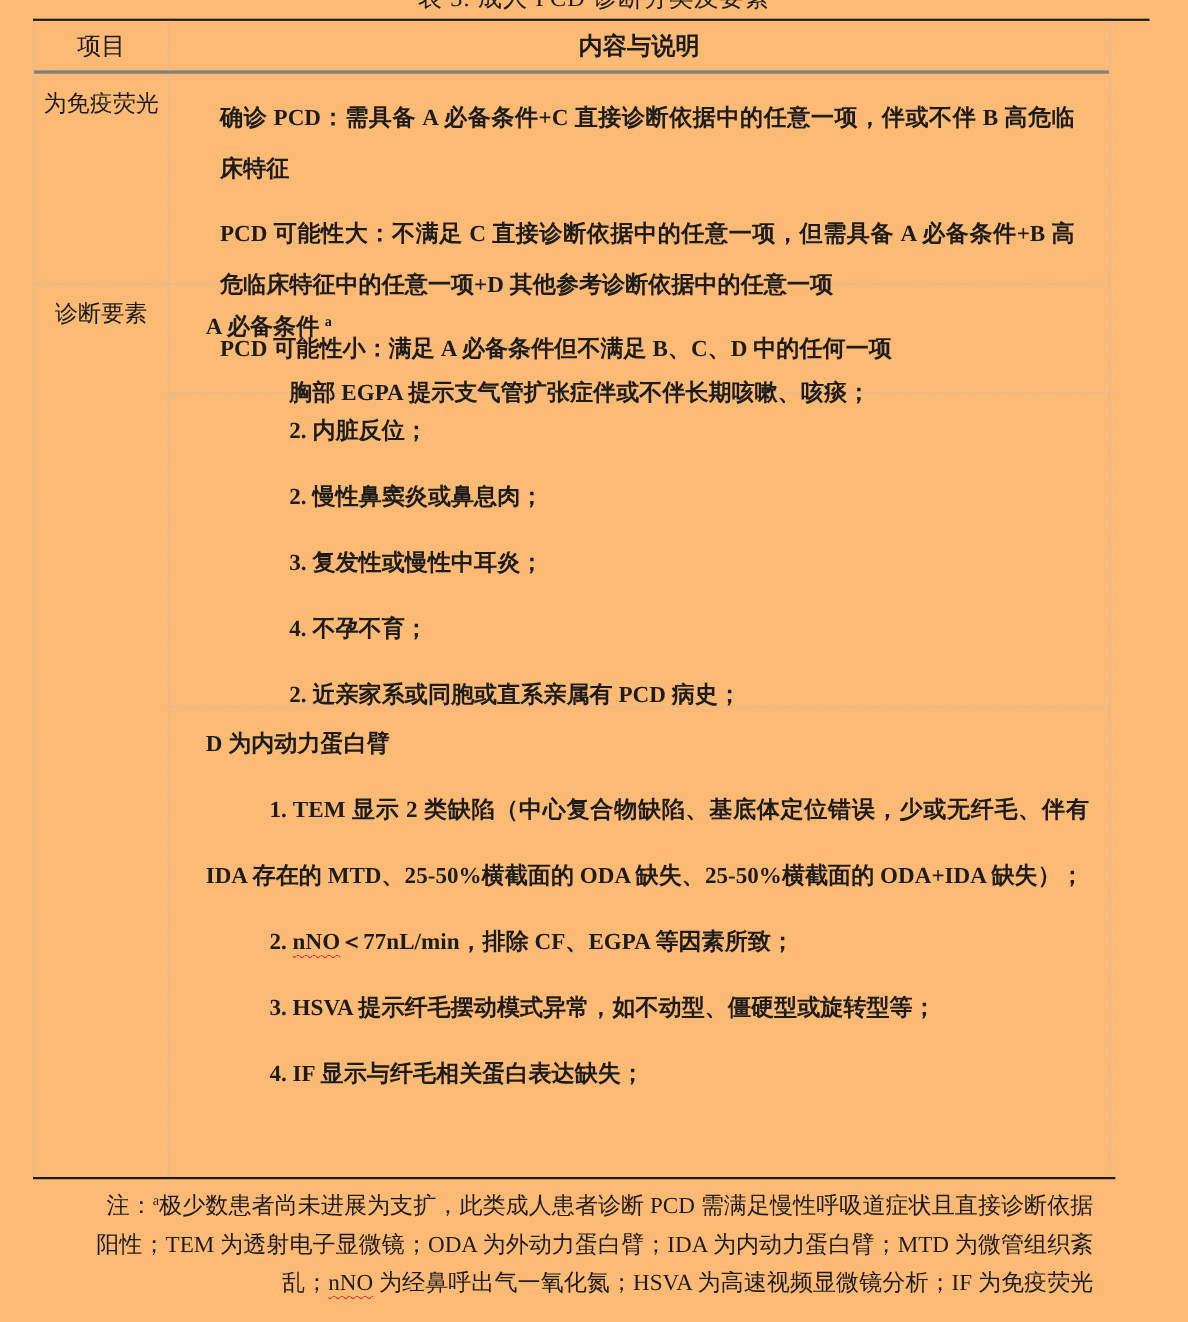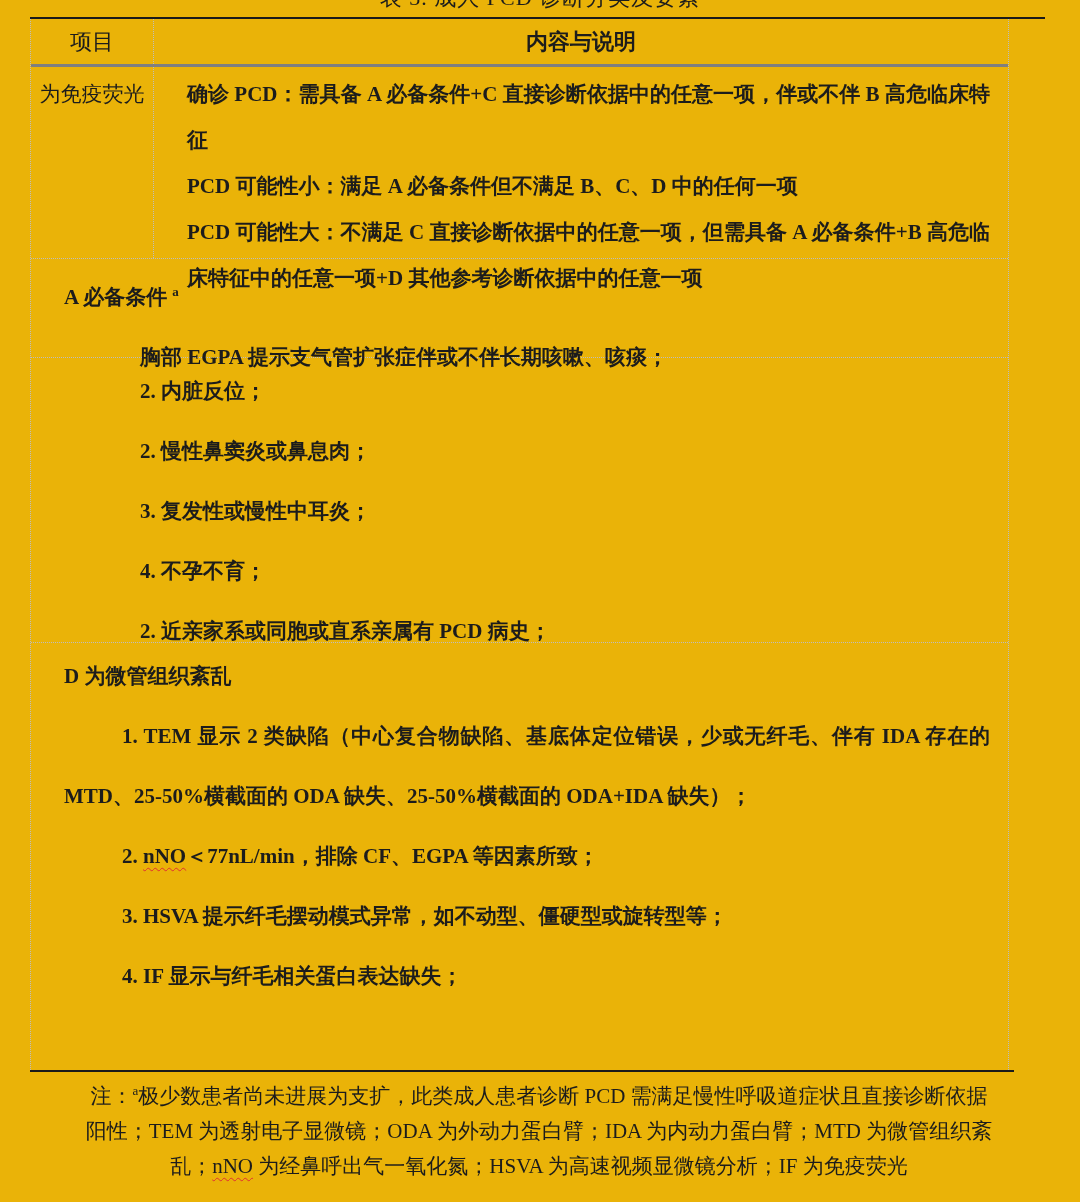--- a/index.html
+++ b/index.html
@@ -1,21 +1,21 @@
 <!DOCTYPE html>
 <html><head>
 <meta charset="utf-8">
 <style>
   html, body { margin: 0; padding: 0; background: #ffffff; }
   .page {
     position: relative;
     width: 1080px;
     height: 1202px;
     overflow: hidden;
-    background: #eab308;
+    background: #fdba74;
     font-family: "Liberation Serif", "DejaVu Serif", serif;
     color: #1c1c1c;
   }
   .doc-title {
     position: absolute;
     top: -14px;
     left: 0;
     width: 1080px;
     text-align: center;
     font-size: 22px;
@@ -70,21 +70,21 @@
   .rowlabel {
     padding-top: 4px;
     line-height: 46px;
   }
   .row2 .rowlabel { padding-top: 3px; }
   .content {
     padding: 4px 18px 0 33px;
     line-height: 46px;
     text-align: justify;
   }
-  .content p { margin: 0; }
+  .content p { margin: 13px; }
   .sections { padding: 0; }
   .section {
     box-sizing: border-box;
     padding: 3px 18px 0 33px;
     line-height: 60px;
     text-align: justify;
   }
   .section p { margin: 0; }
   .sectionA { height: 99px; border-bottom: 1px dotted #bdbdbd; }
   .sectionB { height: 285px; border-bottom: 1px dotted #bdbdbd; }
@@ -104,21 +104,21 @@
     text-decoration-thickness: 1px;
     text-underline-offset: 4px;
   }
   .footnote {
     position: absolute;
     left: 84px; top: 1073px;
     width: 910px;
     margin: 0;
     font-size: 21px;
     line-height: 35px;
-    text-align: center;
+    text-align: right;
   }
 </style>
 </head>
 <body>
 
 <div class="page">
 
   <div class="doc-title">表 3. 成人 PCD 诊断分类及要素</div>
 
   <div class="top-border"></div>
@@ -127,44 +127,45 @@
 
     <div class="row thead">
       <div class="cell col1">项目</div>
       <div class="cell col2">内容与说明</div>
     </div>
 
     <div class="row row1">
       <div class="col1 rowlabel">为免疫荧光</div>
       <div class="col2 content">
         <p>确诊 PCD：需具备 A 必备条件+C 直接诊断依据中的任意一项，伴或不伴 B 高危临床特征</p>
+        <p>PCD 可能性大：不满足 C 直接诊断依据中的任意一项，但需具备 A 必备条件+B 高危临床特征中的任意一项+D 其他参考诊断依据中的任意一项</p>
         <p>PCD 可能性小：满足 A 必备条件但不满足 B、C、D 中的任何一项</p>
-        <p>PCD 可能性大：不满足 C 直接诊断依据中的任意一项，但需具备 A 必备条件+B 高危临床特征中的任意一项+D 其他参考诊断依据中的任意一项</p>
       </div>
     </div>
 
     <div class="row row2">
+      <div class="col1 rowlabel">诊断要素</div>
       <div class="col2 sections">
 
         <div class="section sectionA">
           <p class="heading"><span>A 必备条件</span><span class="sup">a</span></p>
           <p class="item">胸部 EGPA 提示支气管扩张症伴或不伴长期咳嗽、咳痰；</p>
         </div>
 
         <div class="section sectionB">
           <p class="item">2. 内脏反位；</p>
           <p class="item">2. 慢性鼻窦炎或鼻息肉；</p>
           <p class="item">3. 复发性或慢性中耳炎；</p>
           <p class="item">4. 不孕不育；</p>
           <p class="item">2. 近亲家系或同胞或直系亲属有 PCD 病史；</p>
         </div>
 
 
         <div class="section sectionD">
-          <p class="heading">D 为微管组织紊乱</p>
+          <p class="heading">D 为内动力蛋白臂</p>
           <p class="item">1. TEM 显示 2 类缺陷（中心复合物缺陷、基底体定位错误，少或无纤毛、伴有 IDA 存在的 MTD、25-50%横截面的 ODA 缺失、25-50%横截面的 ODA+IDA 缺失）；</p>
           <p class="item"><span>2. </span><span class="sq">nNO</span><span>＜77nL/min，排除 CF、EGPA 等因素所致；</span></p>
           <p class="item">3. HSVA 提示纤毛摆动模式异常，如不动型、僵硬型或旋转型等；</p>
           <p class="item">4. IF 显示与纤毛相关蛋白表达缺失；</p>
         </div>
 
       </div>
     </div>
 
   </div>

